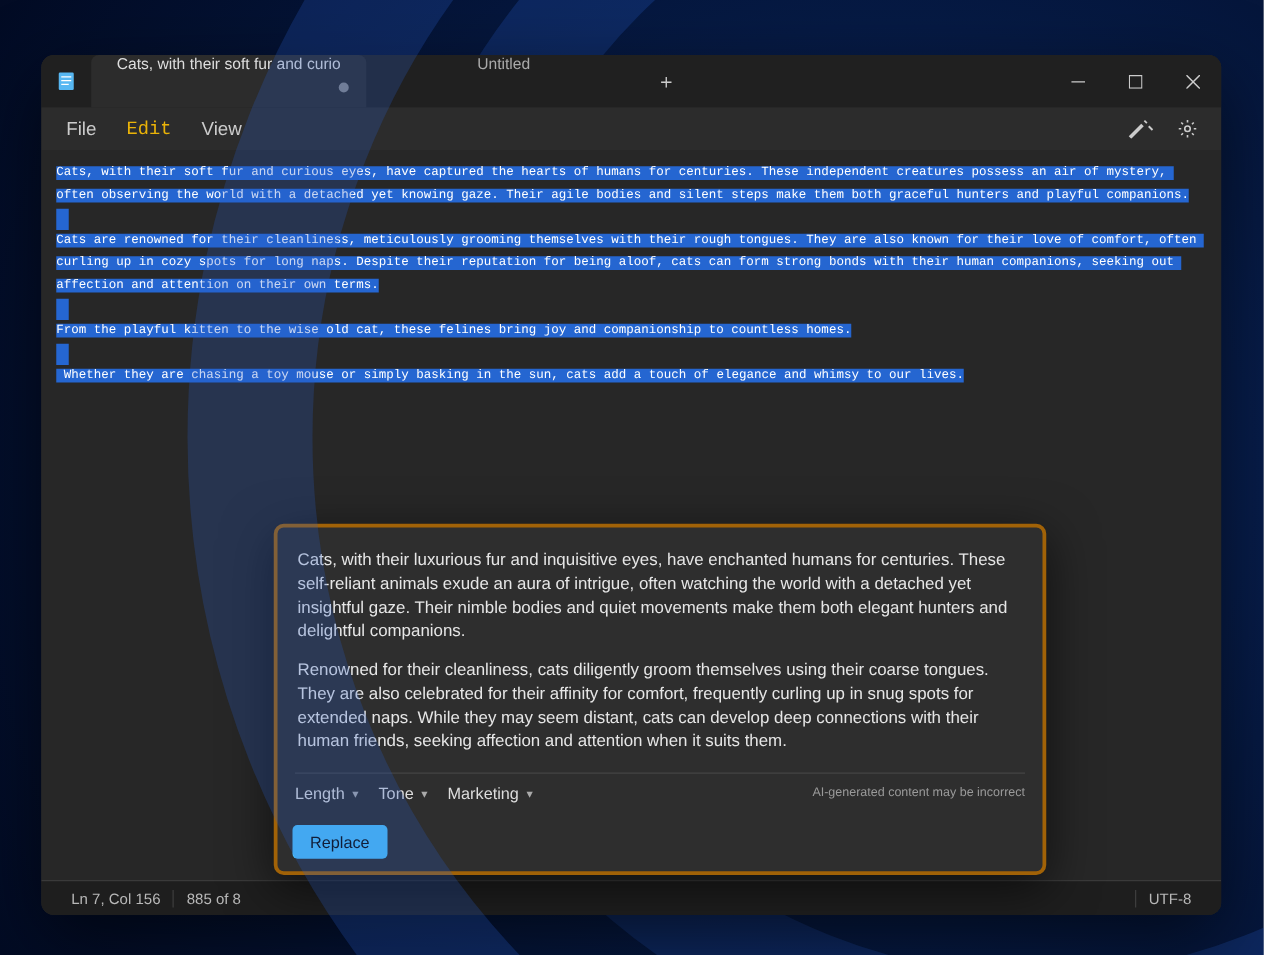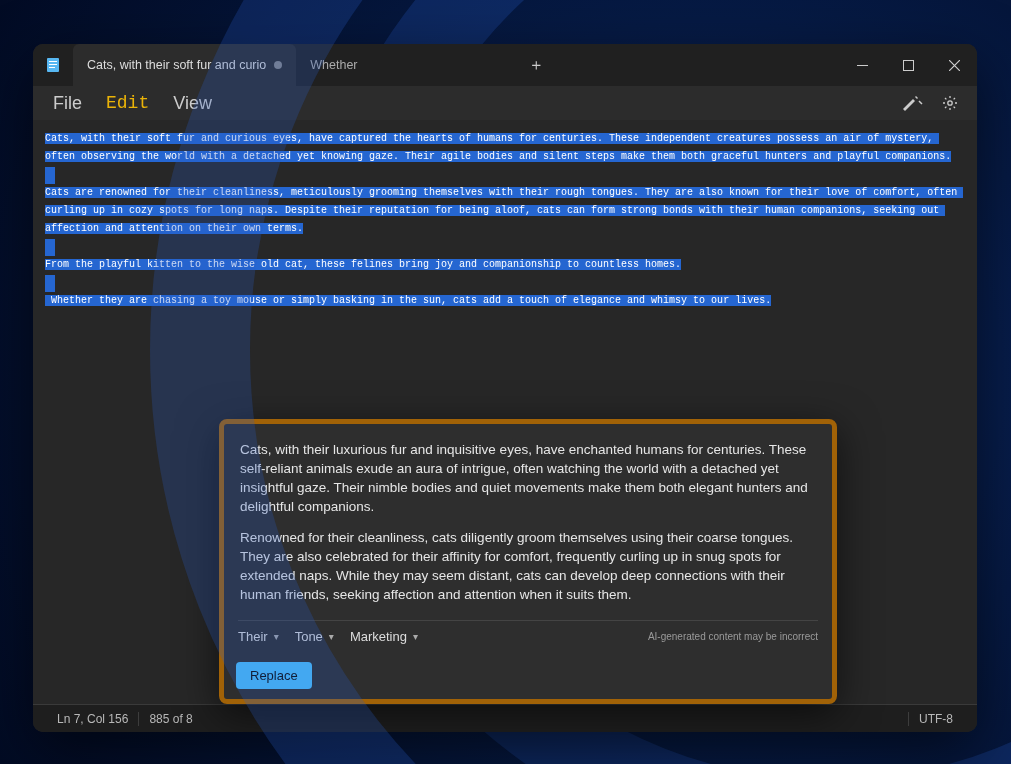--- a/index.html
+++ b/index.html
@@ -20,47 +20,47 @@
     position:absolute; left:33px; top:44px; width:944px; height:688px;
     background:#272727; border-radius:10px; overflow:hidden;
     box-shadow:0 20px 60px rgba(0,0,0,0.6);
     display:flex; flex-direction:column;
   }
 
   
   .titlebar { height:42px; display:flex; align-items:stretch; background:#202020; }
   .tb-icon { width:40px; display:flex; align-items:center; justify-content:center; }
   .tb-icon svg { width:16px; height:16px; }
-  .tab { display:flex; align-items:center; padding:0 14px; font-size:12.5px; color:#ddd; gap:8px; min-width:220px; }
+  .tab { display:flex; align-items:center; padding:0 14px; font-size:12.5px; color:#ddd; gap:8px; min-width:220px;flex-direction:column; }
   .tab.active { background:#2c2c2c; border-top-left-radius:6px; border-top-right-radius:6px; }
   .tab.inactive { color:#aaa; min-width:220px; }
   .tab .dot { width:8px; height:8px; border-radius:50%; background:#888; margin-left:auto; }
   .tab-add { width:40px; display:flex; align-items:center; justify-content:center; color:#ccc; font-size:16px; }
   .tb-spacer { flex:1; }
   .win-btns { display:flex; }
   .win-btn { width:46px; display:flex; align-items:center; justify-content:center; color:#ccc; }
   .win-btn svg { width:11px; height:11px; }
 
   
   .menubar { height:34px; background:#2c2c2c; display:flex; align-items:center; padding:0 10px; gap:4px; }
-  .menu-item { padding:4px 10px; font-size:18px; color:#ccc; border-radius:4px; }
+  .menu-item { padding:4px 10px; font-size:15px; color:#ccc; border-radius:4px; }
   .menu-item.dim { color:#eab308;font-family:Liberation Mono, monospace; }
   .menu-spacer { flex:1; }
   .menu-icon { width:34px; height:26px; display:flex; align-items:center; justify-content:center; color:#ccc; }
 
   
   .editor { flex:1; background:#272727; padding:10px 12px; overflow:hidden; position:relative; }
   .editor-text { font-family:"Consolas","Courier New",monospace; font-size:10px; line-height:18px; color:#fff; white-space:pre-wrap; }
   .hl { background:#2566d1; }
   .blankhl { background:#2566d1; display:inline-block; width:10px; height:17px; vertical-align:bottom;}
 
   
   .ai-panel {
     position:absolute; left:186px; top:375px; width:618px;
-    background:#2e2e2e; border:5px solid #a16207; border-radius:8px;
+    background:#2e2e2e; border:3px solid #a16207; border-radius:8px;
     box-shadow:0 10px 40px rgba(0,0,0,0.6);
     display:flex; flex-direction:column;
   }
   .ai-content { padding:16px 16px 10px 16px; font-size:13.5px; line-height:19px; color:#e6e6e6; }
   .ai-content p { margin-bottom:12px; }
   .ai-content p:last-child { margin-bottom:0; }
   .ai-sep { height:1px; background:#444; margin:6px 14px 0 14px; }
   .ai-opts { display:flex; align-items:center; padding:8px 14px 10px 14px; gap:16px; font-size:13px; color:#ddd; }
   .opt { display:flex; align-items:center; gap:6px; }
   .opt .chev { font-size:10px; color:#aaa; }
@@ -99,21 +99,21 @@
             <rect x="4" y="4" width="8" height="1" fill="#fff"></rect>
             <rect x="4" y="7" width="8" height="1" fill="#fff"></rect>
             <rect x="4" y="10" width="6" height="1" fill="#fff"></rect>
           </svg>
     </div>
     <div class="tab active">
       <span>Cats, with their soft fur and curio</span>
       <span class="dot"></span>
     </div>
     <div class="tab inactive">
-      <span>Whether</span>
+      <span>Untitled</span>
     </div>
     <div class="tab-add">＋</div>
     <div class="tb-spacer"></div>
     <div class="win-btns">
       <div class="win-btn">
             <svg viewBox="0 0 11 11">
               <rect y="5" width="11" height="1" fill="currentColor"></rect>
             </svg>
           </div>
       <div class="win-btn">
@@ -169,21 +169,21 @@
   </div>
 
   <div class="ai-panel">
     <div class="ai-content">
       <p>Cats, with their luxurious fur and inquisitive eyes, have enchanted humans for centuries. These self-reliant animals exude an aura of intrigue, often watching the world with a detached yet insightful gaze. Their nimble bodies and quiet movements make them both elegant hunters and delightful companions.</p>
       <p>Renowned for their cleanliness, cats diligently groom themselves using their coarse tongues. They are also celebrated for their affinity for comfort, frequently curling up in snug spots for extended naps. While they may seem distant, cats can develop deep connections with their human friends, seeking affection and attention when it suits them.</p>
     </div>
     <div class="ai-sep"></div>
     <div class="ai-opts">
       <div class="opt">
-            <span>Their</span>
+            <span>Length</span>
             <span class="chev">▾</span>
           </div>
       <div class="opt">
             <span>Tone</span>
             <span class="chev">▾</span>
           </div>
       <div class="opt">
             <span>Marketing</span>
             <span class="chev">▾</span>
           </div>

